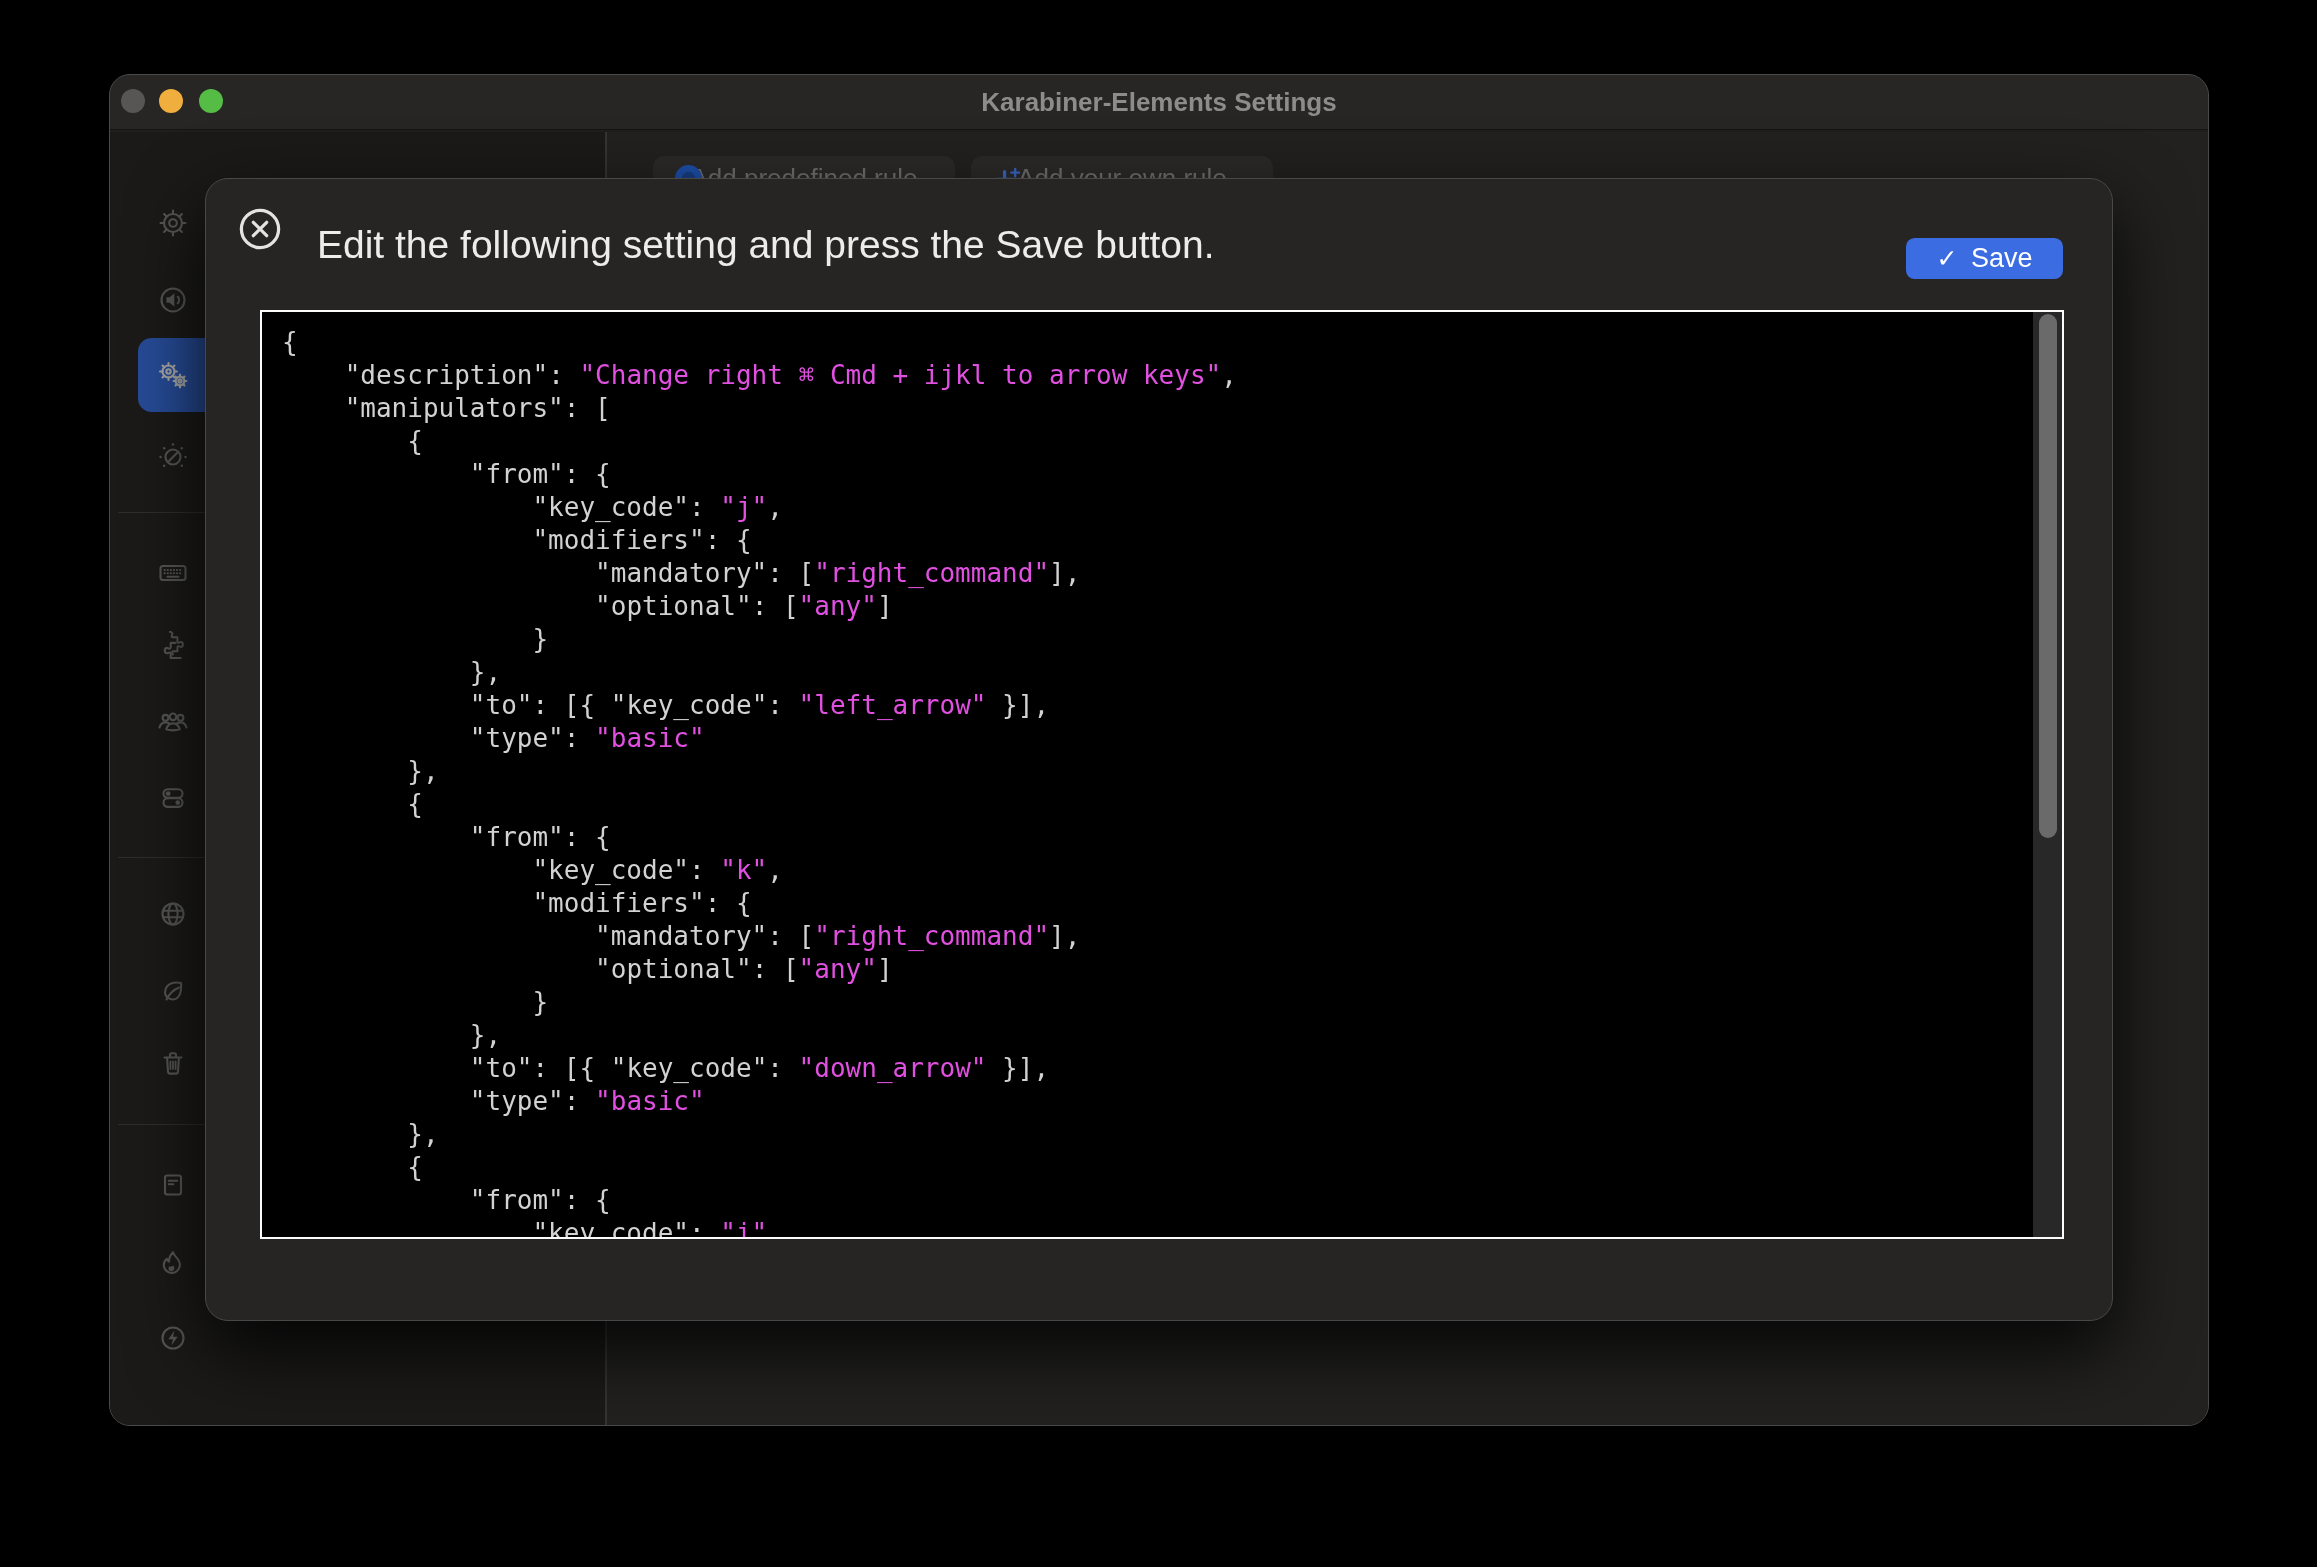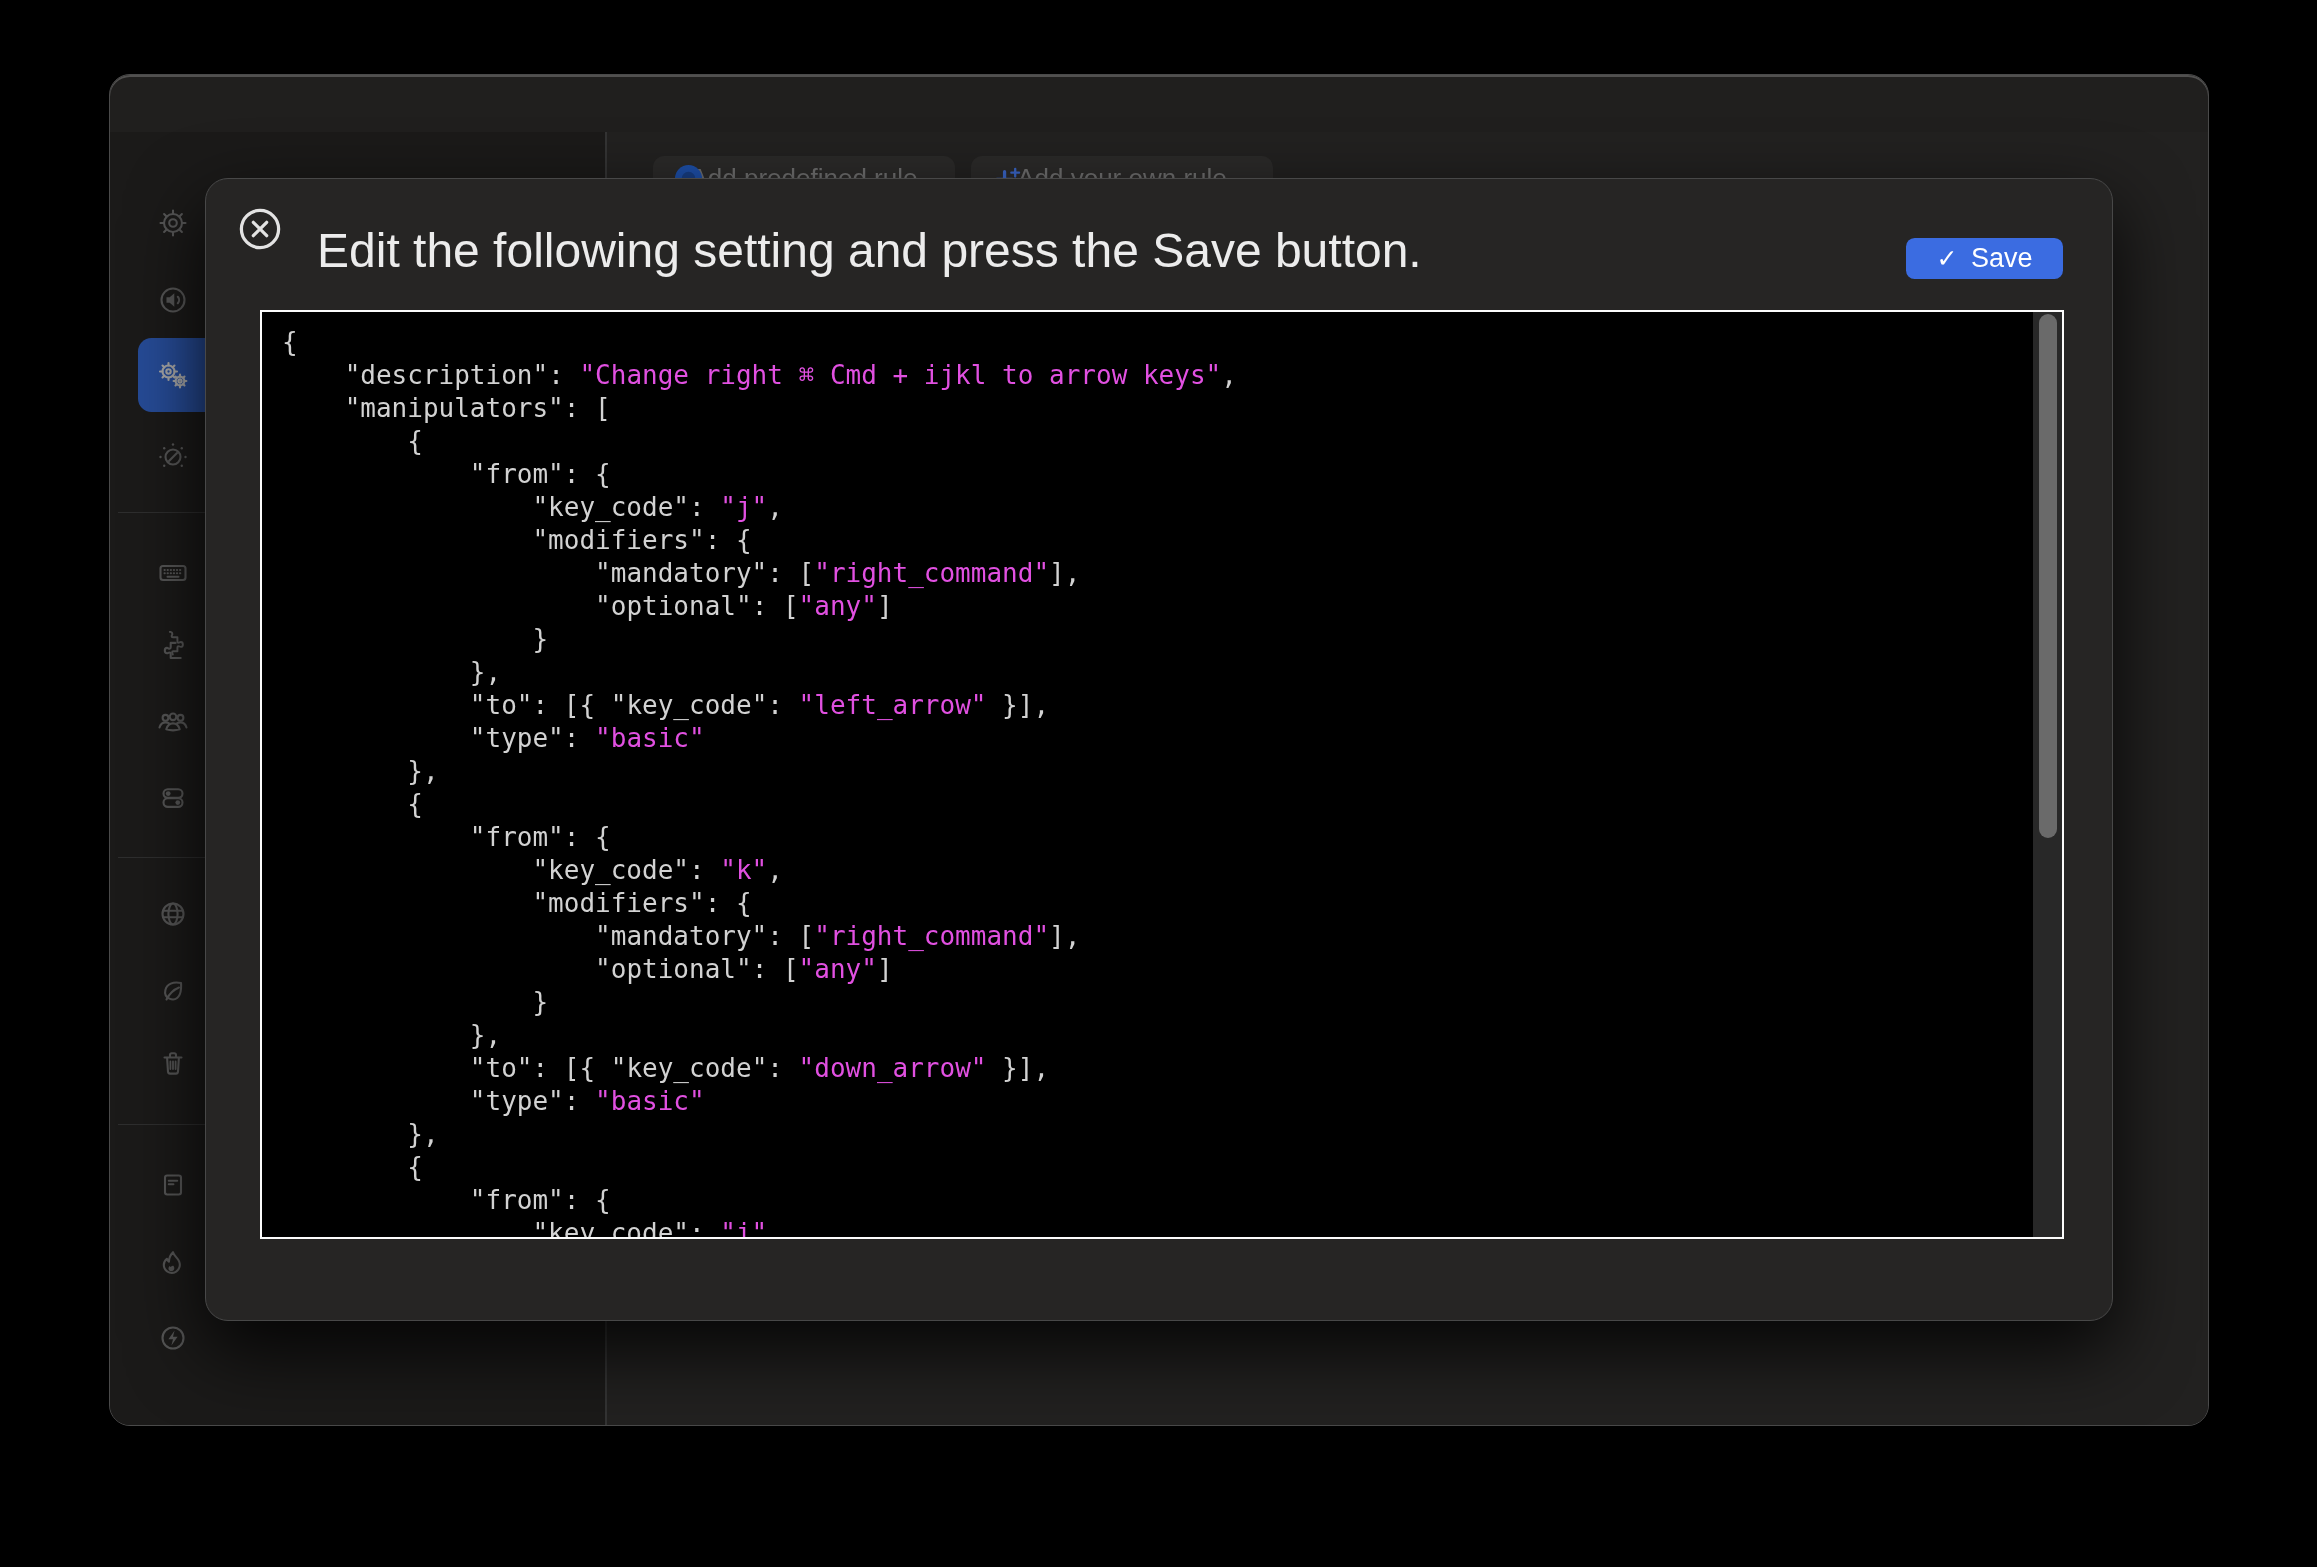--- a/index.html
+++ b/index.html
@@ -35,21 +35,21 @@
              border:none; border-radius:11.5px; color:#6f6f6f; font-size:26px;
              font-family:"Liberation Sans", sans-serif; text-align:center; line-height:44px; }
   .top-btn .btn-ic { position:absolute; left:21px; top:7.6px; width:29px; height:29px; }
 
   
   .modal { position:absolute; left:205px; top:178px; width:1908px; height:1143px;
            background:#262524; border:1px solid #484848; border-radius:23px;
            box-shadow:0 29px 76px rgba(0,0,0,0.85); }
   .close-btn { position:absolute; left:32.5px; top:29px; width:42px; height:42px;
                background:transparent; border:none; cursor:pointer; padding:0; }
-  .modal-title { position:absolute; left:111px; top:44px; color:#ececec; font-size:48px;
+  .modal-title { position:absolute; left:111px; top:44px; color:#ececec; font-size:39px;
                  font-weight:400; white-space:nowrap; }
   .save-btn { position:absolute; left:1700px; top:59px; width:157px; height:41px;
               background:#3b6ce1; border:none; border-radius:8.6px; color:#fff;
               font-size:27px; font-family:"Liberation Sans", sans-serif; cursor:pointer;
               display:flex; align-items:center; justify-content:center; gap:13.4px; }
   .save-check { font-size:25px; line-height:1; }
 
   
   .code-box { position:absolute; left:54px; top:131px; width:1804px; height:929px;
               background:#000; border:2.9px solid #fcfcfc; overflow:hidden; }
@@ -61,20 +61,26 @@
   .scroll-track { position:absolute; right:0; top:0; bottom:0; width:29px; background:#282828; }
   .scroll-thumb { position:absolute; right:4.8px; top:1.9px; width:18px; height:524px;
                   background:#6a6a6a; border-radius:9.6px; }
 
   svg { display:block; }
 </style>
 </head>
 <body>
 
 <div class="window">
+  <div class="titlebar">
+    <div class="traffic t-close"></div>
+    <div class="traffic t-min"></div>
+    <div class="traffic t-zoom"></div>
+    <div class="win-title">Karabiner-Elements Settings</div>
+  </div>
 
   <div class="sidebar">
     <div id="sb-selected-bg" class="sb-selected" style="top: 206px; background: rgb(38, 75, 150);"></div>
     <div id="sb-items">
         <div class="sb-item" style="top: 54px;">
           <span class="ic" style="color: rgb(86, 86, 86);">
             <svg width="36" height="36" viewBox="0 0 36 36" fill="none" stroke="currentColor" stroke-width="2.1" stroke-linecap="round" stroke-linejoin="round">
               <circle cx="18" cy="18" r="9"></circle>
               <circle cx="18" cy="18" r="3.8"></circle>
               <path d="M27 18h3.5 M9 18H5.5 M18 9V5.5 M18 27v3.5 M24.4 11.6l2.5-2.5 M11.6 24.4l-2.5 2.5 M24.4 24.4l2.5 2.5 M11.6 11.6L9.1 9.1"></path>

